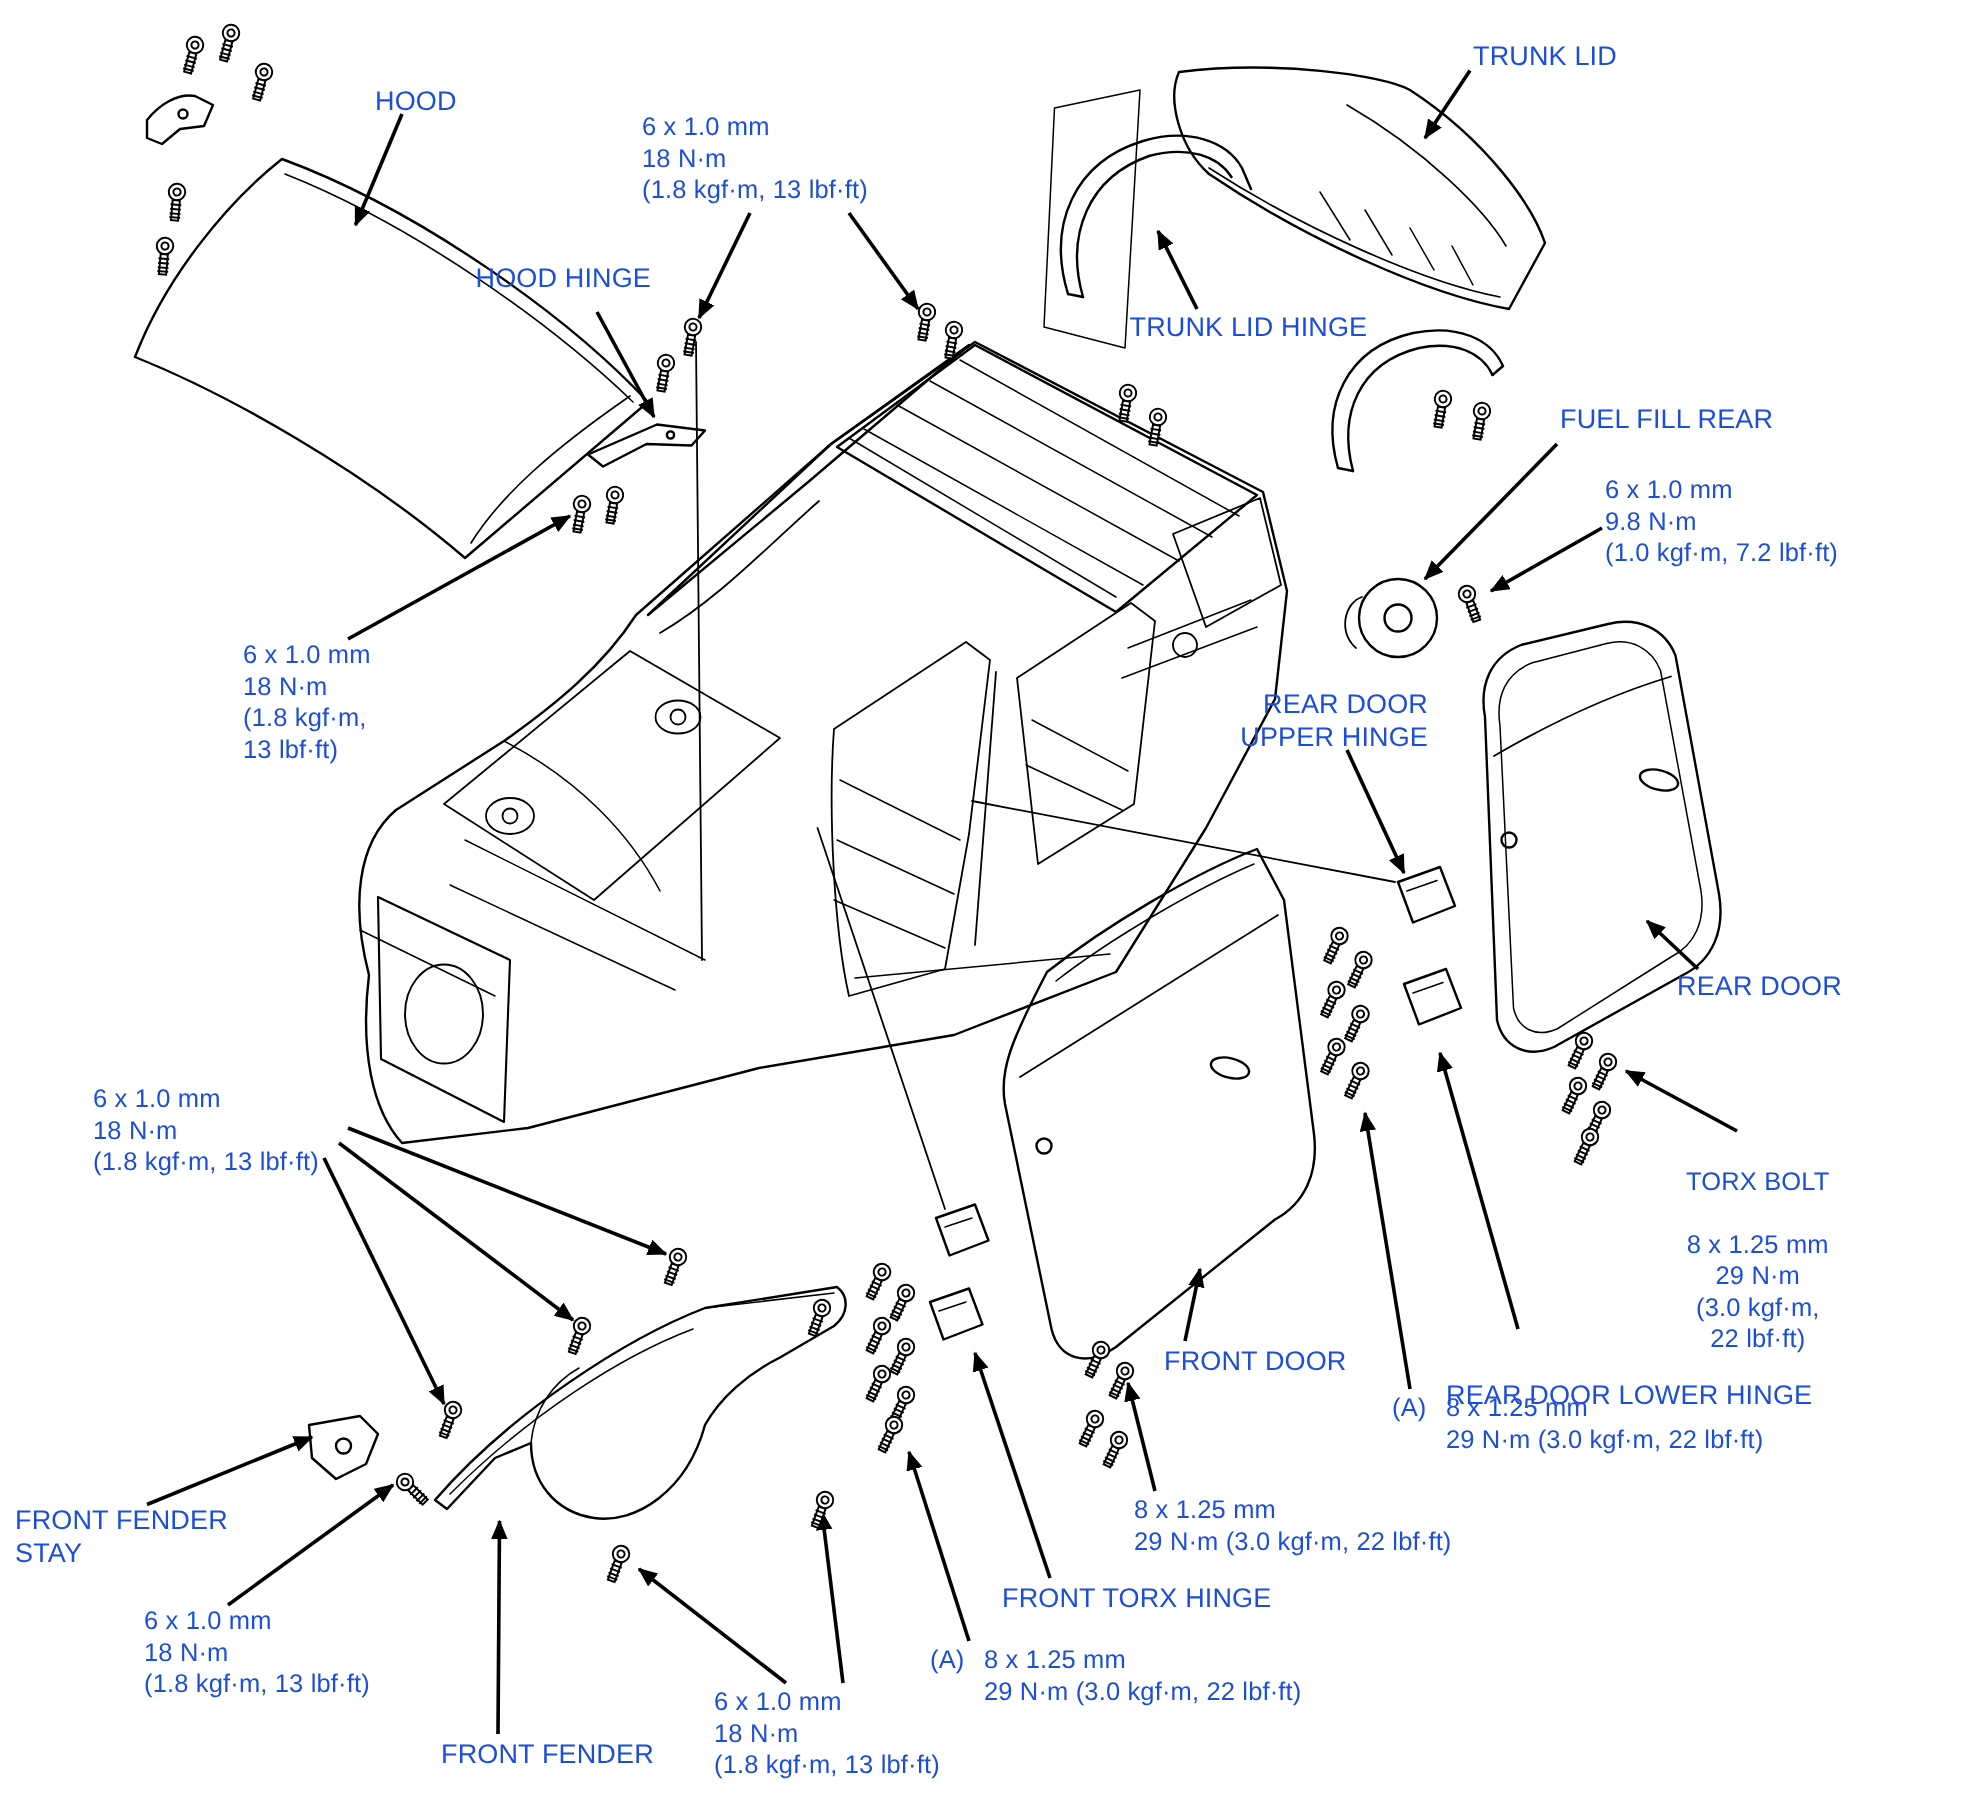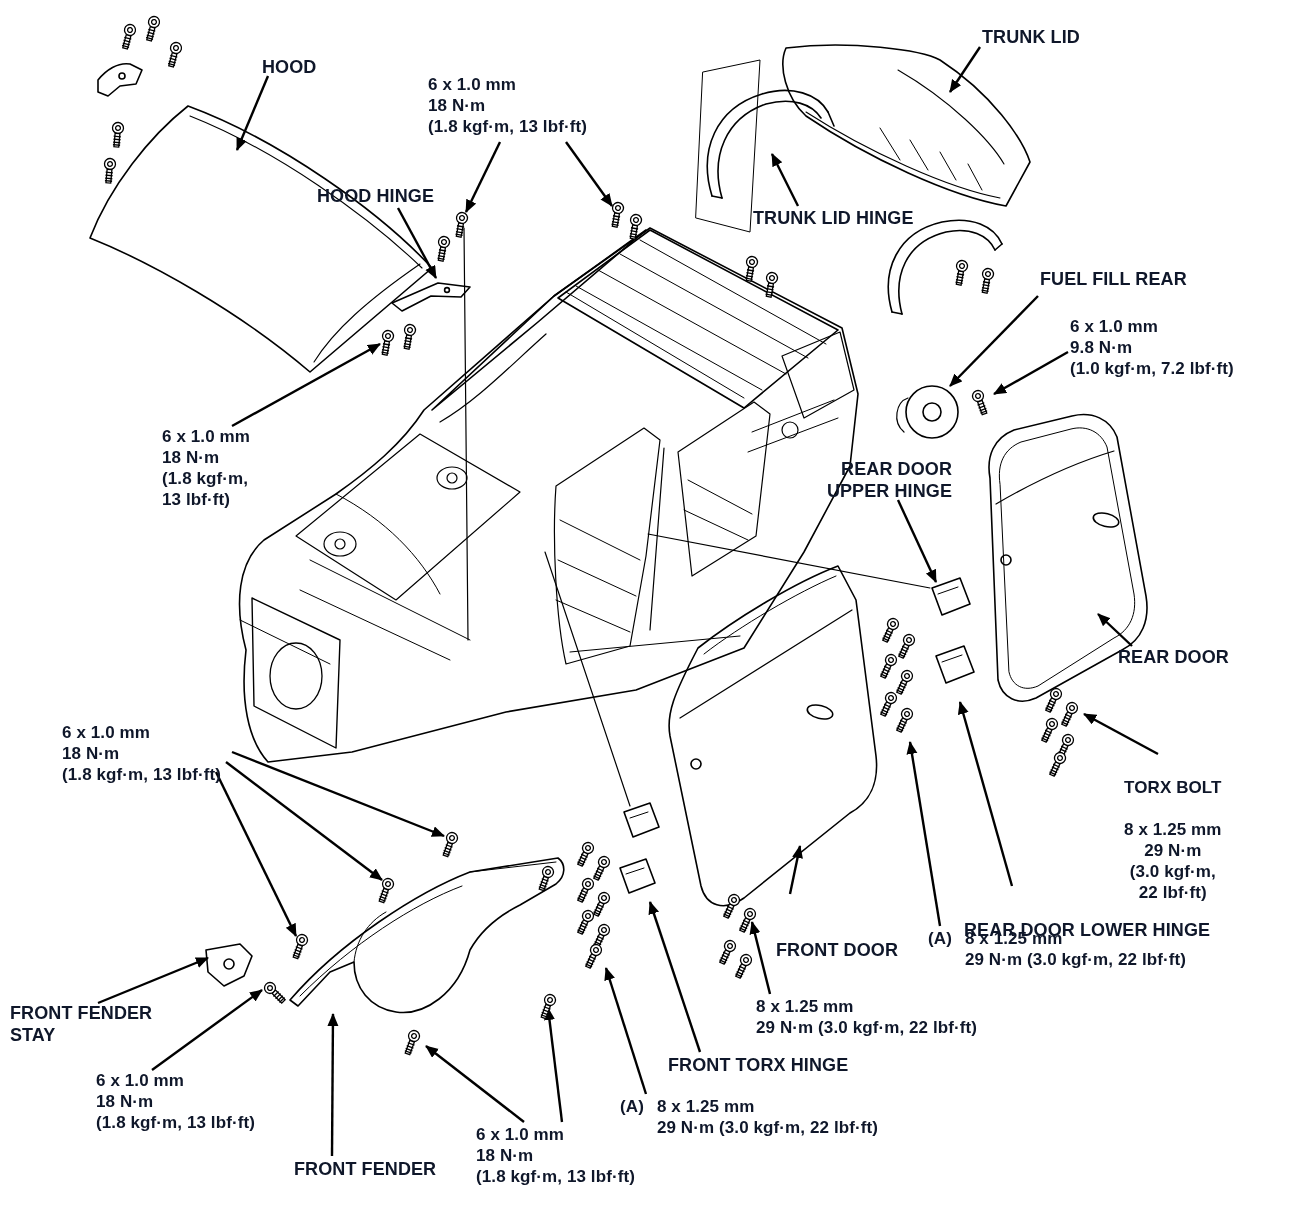--- a/index.html
+++ b/index.html
@@ -1,20 +1,20 @@
 <!DOCTYPE html>
 <html><head>
 <meta charset="utf-8">
 <title>Diagram</title>
 <style>
   html,body{margin:0;padding:0;background:#fff;}
   .canvas{position:relative;width:1312px;height:1208px;background:#fff;overflow:hidden;
           font-family:"Liberation Sans",sans-serif;}
   .canvas svg{position:absolute;left:0;top:0;}
-  .label{position:absolute;color:#0f172a;font-weight:700;font-size:17px;line-height:1.24;
+  .label{position:absolute;color:#1d4ed8;font-weight:400;font-size:17px;line-height:1.24;
          white-space:pre-line;letter-spacing:0.1px;}
   .label.big{font-size:18px;}
   .label.ra{text-align:right;width:152px;}
   .label .stack{display:block;white-space:pre-line;text-align:center;}
   .label.spec-a{display:flex;gap:13px;align-items:flex-start;}
   .label.spec-a span{white-space:pre-line;}
 </style>
 </head>
 <body>
 
@@ -227,25 +227,25 @@
     <use href="#bolt" transform="translate(452,838) rotate(110)"></use>
     <use href="#bolt" transform="translate(388,884) rotate(110)"></use>
     <use href="#bolt" transform="translate(302,940) rotate(110)"></use>
     <use href="#bolt" transform="translate(270,988) rotate(45)"></use>
     <use href="#bolt" transform="translate(414,1036) rotate(110)"></use>
     <use href="#bolt" transform="translate(550,1000) rotate(110)"></use>
     <use href="#bolt" transform="translate(548,872) rotate(110)"></use>
   </g>
 </svg>
 
-<div class="label big" style="left:262px;top:56px">HOOD</div>
+<div class="label big" style="left:250px;top:56px">HOOD</div>
 <div class="label" style="left:428px;top:74px">6 x 1.0 mm
 18 N·m
 (1.8 kgf·m, 13 lbf·ft)</div>
-<div class="label big" style="left:317px;top:185px">HOOD HINGE</div>
+<div class="label big" style="left:317px;top:174px">HOOD HINGE</div>
 <div class="label big" style="left:982px;top:26px">TRUNK LID</div>
 <div class="label big" style="left:753px;top:207px">TRUNK LID HINGE</div>
 <div class="label big" style="left:1040px;top:268px">FUEL FILL REAR</div>
 <div class="label" style="left:1070px;top:316px">6 x 1.0 mm
 9.8 N·m
 (1.0 kgf·m, 7.2 lbf·ft)</div>
 <div class="label" style="left:162px;top:426px">6 x 1.0 mm
 18 N·m
 (1.8 kgf·m,
 13 lbf·ft)</div>
@@ -258,21 +258,21 @@
 29 N·m
 (3.0 kgf·m,
 22 lbf·ft)</span>
 </div>
 <div class="label big" style="left:964px;top:919px">REAR DOOR LOWER HINGE</div>
 <div class="label spec-a" style="left:928px;top:928px">
   <span>(A)</span>
   <span>8 x 1.25 mm
 29 N·m (3.0 kgf·m, 22 lbf·ft)</span>
 </div>
-<div class="label big" style="left:776px;top:939px">FRONT DOOR</div>
+<div class="label big" style="left:776px;top:896px">FRONT DOOR</div>
 <div class="label" style="left:756px;top:996px">8 x 1.25 mm
 29 N·m (3.0 kgf·m, 22 lbf·ft)</div>
 <div class="label big" style="left:668px;top:1054px">FRONT TORX HINGE</div>
 <div class="label spec-a" style="left:620px;top:1096px">
   <span>(A)</span>
   <span>8 x 1.25 mm
 29 N·m (3.0 kgf·m, 22 lbf·ft)</span>
 </div>
 <div class="label" style="left:62px;top:722px">6 x 1.0 mm
 18 N·m

